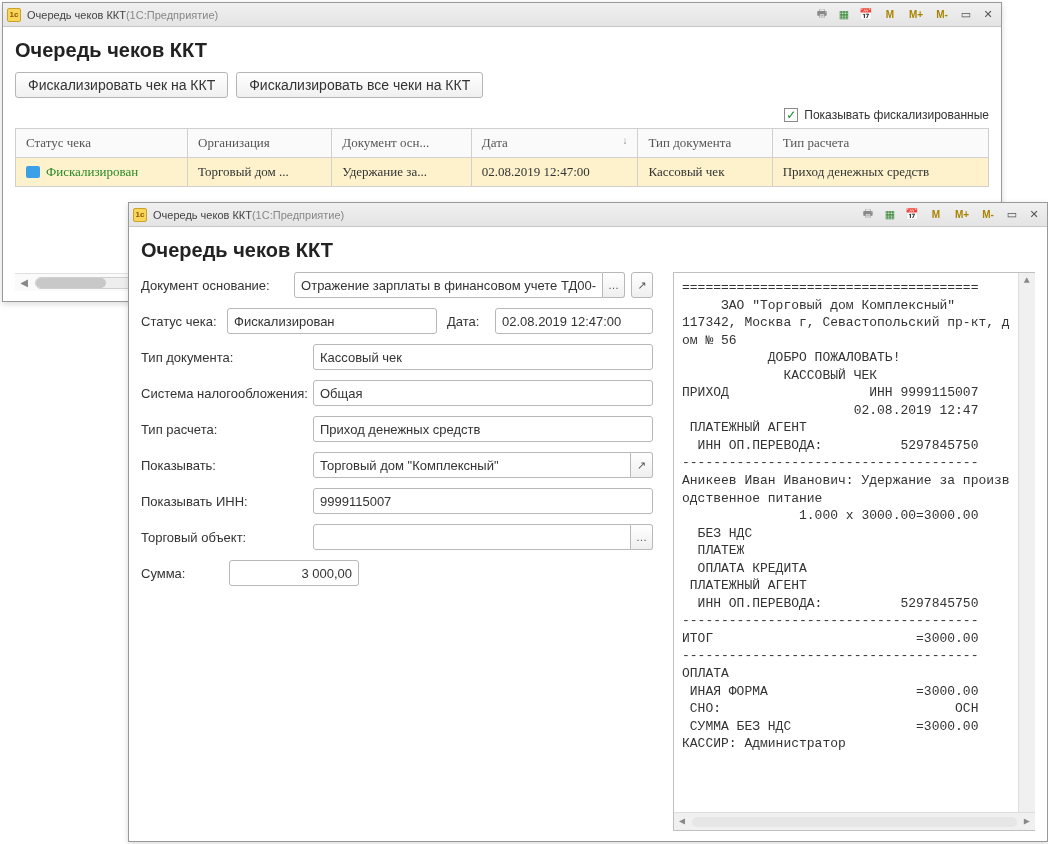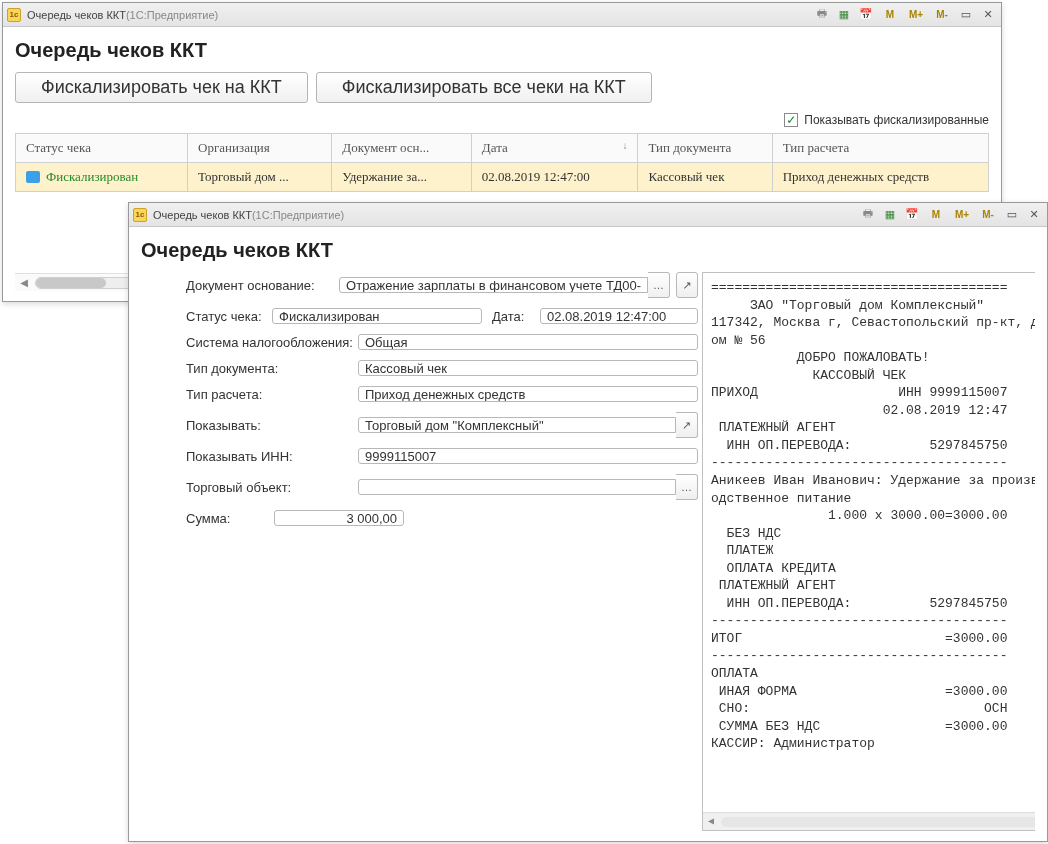--- a/index.html
+++ b/index.html
@@ -81,23 +81,23 @@
     font-weight: bold;
     margin: 2px 0 10px 0;
     color: #222;
   }
   .toolbar-row {
     display:flex; gap:8px; margin-bottom: 10px;
   }
   .btn {
     border:1px solid #b5b5b5;
     background: linear-gradient(#fff,#f0f0f0);
-    padding: 4px 25px;
+    padding: 4px 12px;
     border-radius: 3px;
-    font-size: 18px;
+    font-size: 14px;
     cursor:pointer;
     color:#333;
   }
   .check-row {
     display:flex; justify-content:flex-end; margin-bottom:6px; align-items:center;
   }
   .checkmark {
     width:14px;height:14px;border:1px solid #8a8a8a;
     margin-right:6px; display:flex;align-items:center;justify-content:center;
     color:#168a2a; font-size:12px; line-height:1;
@@ -134,24 +134,23 @@
     background:#fafafa;
     display:flex;align-items:center;
     padding:2px;
   }
   .hscroll .track{flex:1;height:12px;background:#eee;border:1px solid #cfcfcf;border-radius:6px;margin:0 4px;position:relative;}
   .hscroll .thumb{position:absolute;left:0;width:70px;height:100%;background:#c8c8c8;border-radius:6px;}
   .hscroll .arrow{width:14px;text-align:center;color:#888;font-size:10px;}
   
   .form-area {
     display:flex;
-    gap:4px;
+    gap:20px;
     flex:1;
     overflow:hidden;
-    margin-left:45px;
   }
   .form-left {
     width: 512px;
     display:flex;
     flex-direction:column;
     gap:10px;
   }
   .form-row {
     display:flex;
     align-items:center;
@@ -159,21 +158,21 @@
   .lbl {
     width:172px;
     font-size:13px;
     color:#333;
   }
   .fld {
     flex:1;
     display:flex;
     align-items:center;
     border:1px solid #b8b8b8;
-    height:16px;
+    height:26px;
     border-radius:3px;
     background:#fff;
     padding:0 6px;
     font-size:13px;
     color:#333;
     overflow:hidden;
     white-space:nowrap;
   }
   .fld.num { text-align:right; justify-content:flex-end; width:130px; flex:0 0 130px; }
   .fld .ellip { flex:1; overflow:hidden; text-overflow:ellipsis; white-space:nowrap; }
@@ -322,30 +321,30 @@
           <div class="fld" style="flex:1">
               <span class="ellip">Фискализирован</span>
             </div>
           <span class="lbl" style="width:48px;margin-left:10px">Дата:</span>
           <div class="fld" style="width:158px;flex:0 0 158px">
               <span class="ellip">02.08.2019 12:47:00</span>
             </div>
         </div>
 
         <div class="form-row">
+          <span class="lbl">Тип документа:</span>
+          <div class="fld">
+              <span class="ellip">Кассовый чек</span>
+            </div>
+        </div>
+
+        <div class="form-row">
           <span class="lbl">Система налогообложения:</span>
           <div class="fld">
               <span class="ellip">Общая</span>
-            </div>
-        </div>
-
-        <div class="form-row">
-          <span class="lbl">Тип документа:</span>
-          <div class="fld">
-              <span class="ellip">Кассовый чек</span>
             </div>
         </div>
 
         <div class="form-row">
           <span class="lbl">Тип расчета:</span>
           <div class="fld">
               <span class="ellip">Приход денежных средств</span>
             </div>
         </div>
 

